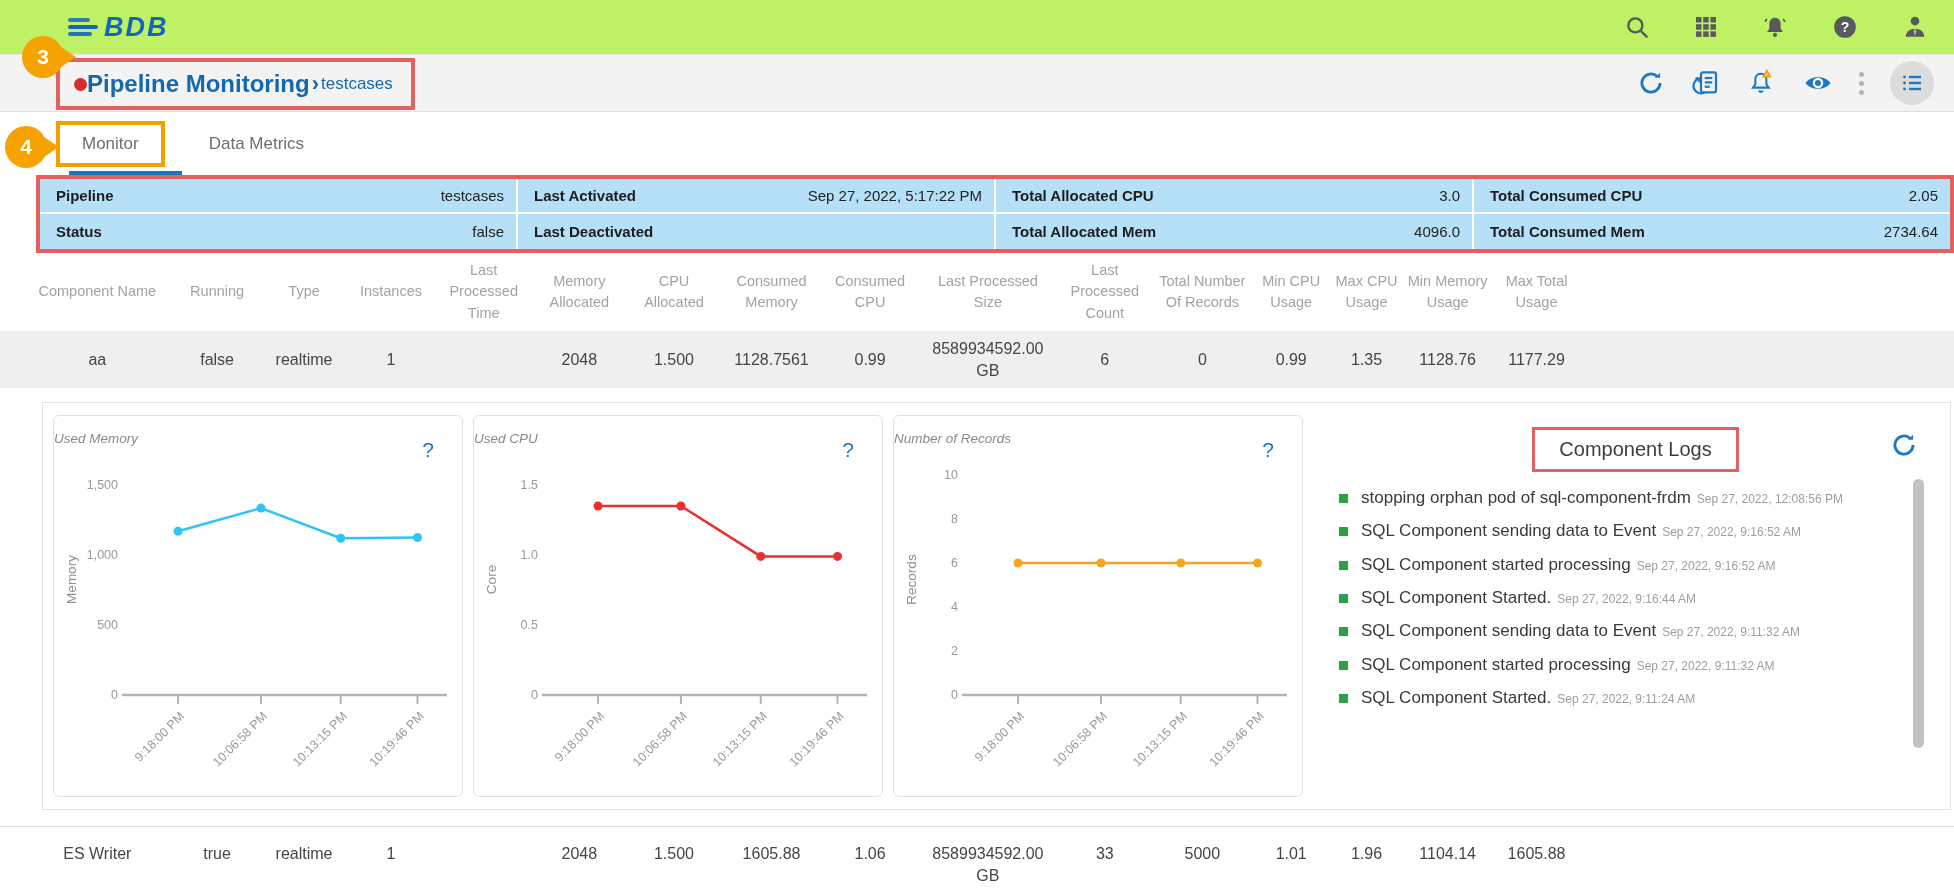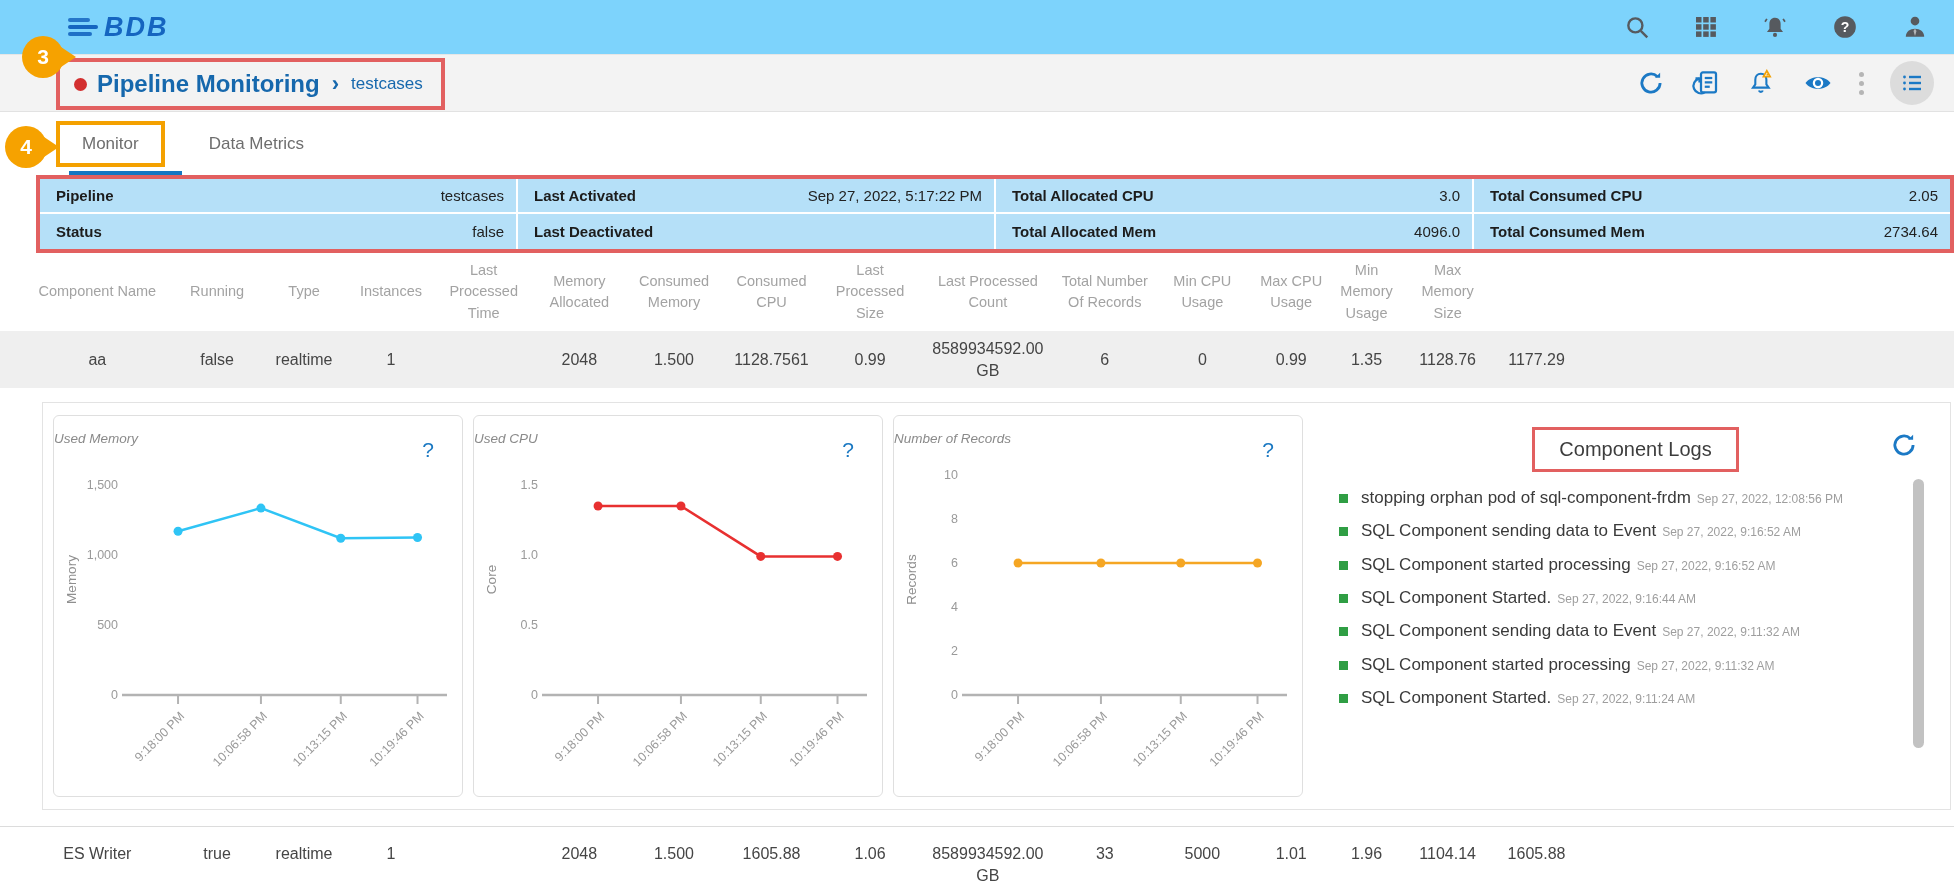--- a/index.html
+++ b/index.html
@@ -1,36 +1,36 @@
 <!DOCTYPE html>
 <html><head>
 <meta charset="utf-8">
 <style>
   * { margin:0; padding:0; box-sizing:border-box; }
   html,body { width:1954px; height:895px; background:#fff; overflow:hidden;
     font-family:"Liberation Sans", sans-serif; color:#333; }
 
   
-  .topbar { height:55px; background:#7dd3fc; border-bottom:1px solid #e6e6e6;
+  .topbar { height:55px; background:#bef264; border-bottom:1px solid #e6e6e6;
     display:flex; align-items:center; justify-content:space-between; padding:0 26px 0 68px; }
   .logo { display:flex; align-items:center; gap:6px; color:#1565c0; cursor:pointer; }
   .logo-waves { display:flex; flex-direction:column; gap:3px; }
   .logo-waves span { display:block; height:4px; border-radius:2px; background:#1565c0; }
   .logo-waves span:nth-child(1){ width:22px; opacity:.85;}
   .logo-waves span:nth-child(2){ width:30px;}
   .logo-waves span:nth-child(3){ width:24px; opacity:.9;}
   .logo-text { font-size:27px; font-weight:800; font-style:italic; letter-spacing:2px; }
   .topbar-icons { display:flex; align-items:center; gap:44px; color:#565a5f; }
   .topbar-icons svg { display:block; cursor:pointer; }
 
   
   .crumbbar { height:57px; background:#f3f3f3; border-bottom:1px solid #e2e2e2;
     position:relative; display:flex; align-items:center; }
   .crumb-annot { position:absolute; left:56px; top:3px; border:4px solid #e26060;
-    background:transparent; display:flex; align-items:center; gap:10px; padding:8px 18px 8px 14px; }
+    background:transparent; display:flex; align-items:center; padding:8px 18px 8px 14px; }
   .reddot { width:13px; height:13px; border-radius:50%; background:#d32f2f; display:inline-block; }
   .crumb-title { font-size:24px; font-weight:600; color:#1668ad; cursor:pointer; }
   .crumb-sep { font-size:22px; font-weight:700; color:#1668ad; margin:0 2px; }
   .crumb-sub { font-size:17px; color:#1668ad; cursor:pointer; }
   .crumb-icons { position:absolute; right:20px; top:0; height:100%;
     display:flex; align-items:center; gap:26px; color:#1b79c5; }
   .crumb-icons svg { display:block; cursor:pointer; }
   .dots-vert { display:flex; flex-direction:column; gap:4px; }
   .dots-vert i { width:5px; height:5px; border-radius:50%; background:#b5b5b5; }
   .list-btn { width:44px; height:44px; border-radius:50%; background:#dcdcdc;
@@ -261,29 +261,30 @@
   </div>
 </div>
 
 <div class="grid-row grid-header">
   <div class="gc">Component Name</div>
   <div class="gc">Running</div>
   <div class="gc">Type</div>
   <div class="gc">Instances</div>
   <div class="gc">Last Processed Time</div>
   <div class="gc">Memory Allocated</div>
+  <div class="gc">CPU Allocated</div>
   <div class="gc">Consumed Memory</div>
   <div class="gc">Consumed CPU</div>
   <div class="gc">Last Processed Size</div>
   <div class="gc">Last Processed Count</div>
   <div class="gc">Total Number Of Records</div>
   <div class="gc">Min CPU Usage</div>
   <div class="gc">Max CPU Usage</div>
   <div class="gc">Min Memory Usage</div>
-  <div class="gc">Max Memory Size</div>
+  <div class="gc">Max Total Usage</div>
   <div class="gc"></div>
 </div>
 
 <div class="grid-row grid-data row-gray">
   <div class="gc">aa</div>
   <div class="gc">false</div>
   <div class="gc">realtime</div>
   <div class="gc">1</div>
   <div class="gc"></div>
   <div class="gc">2048</div>

